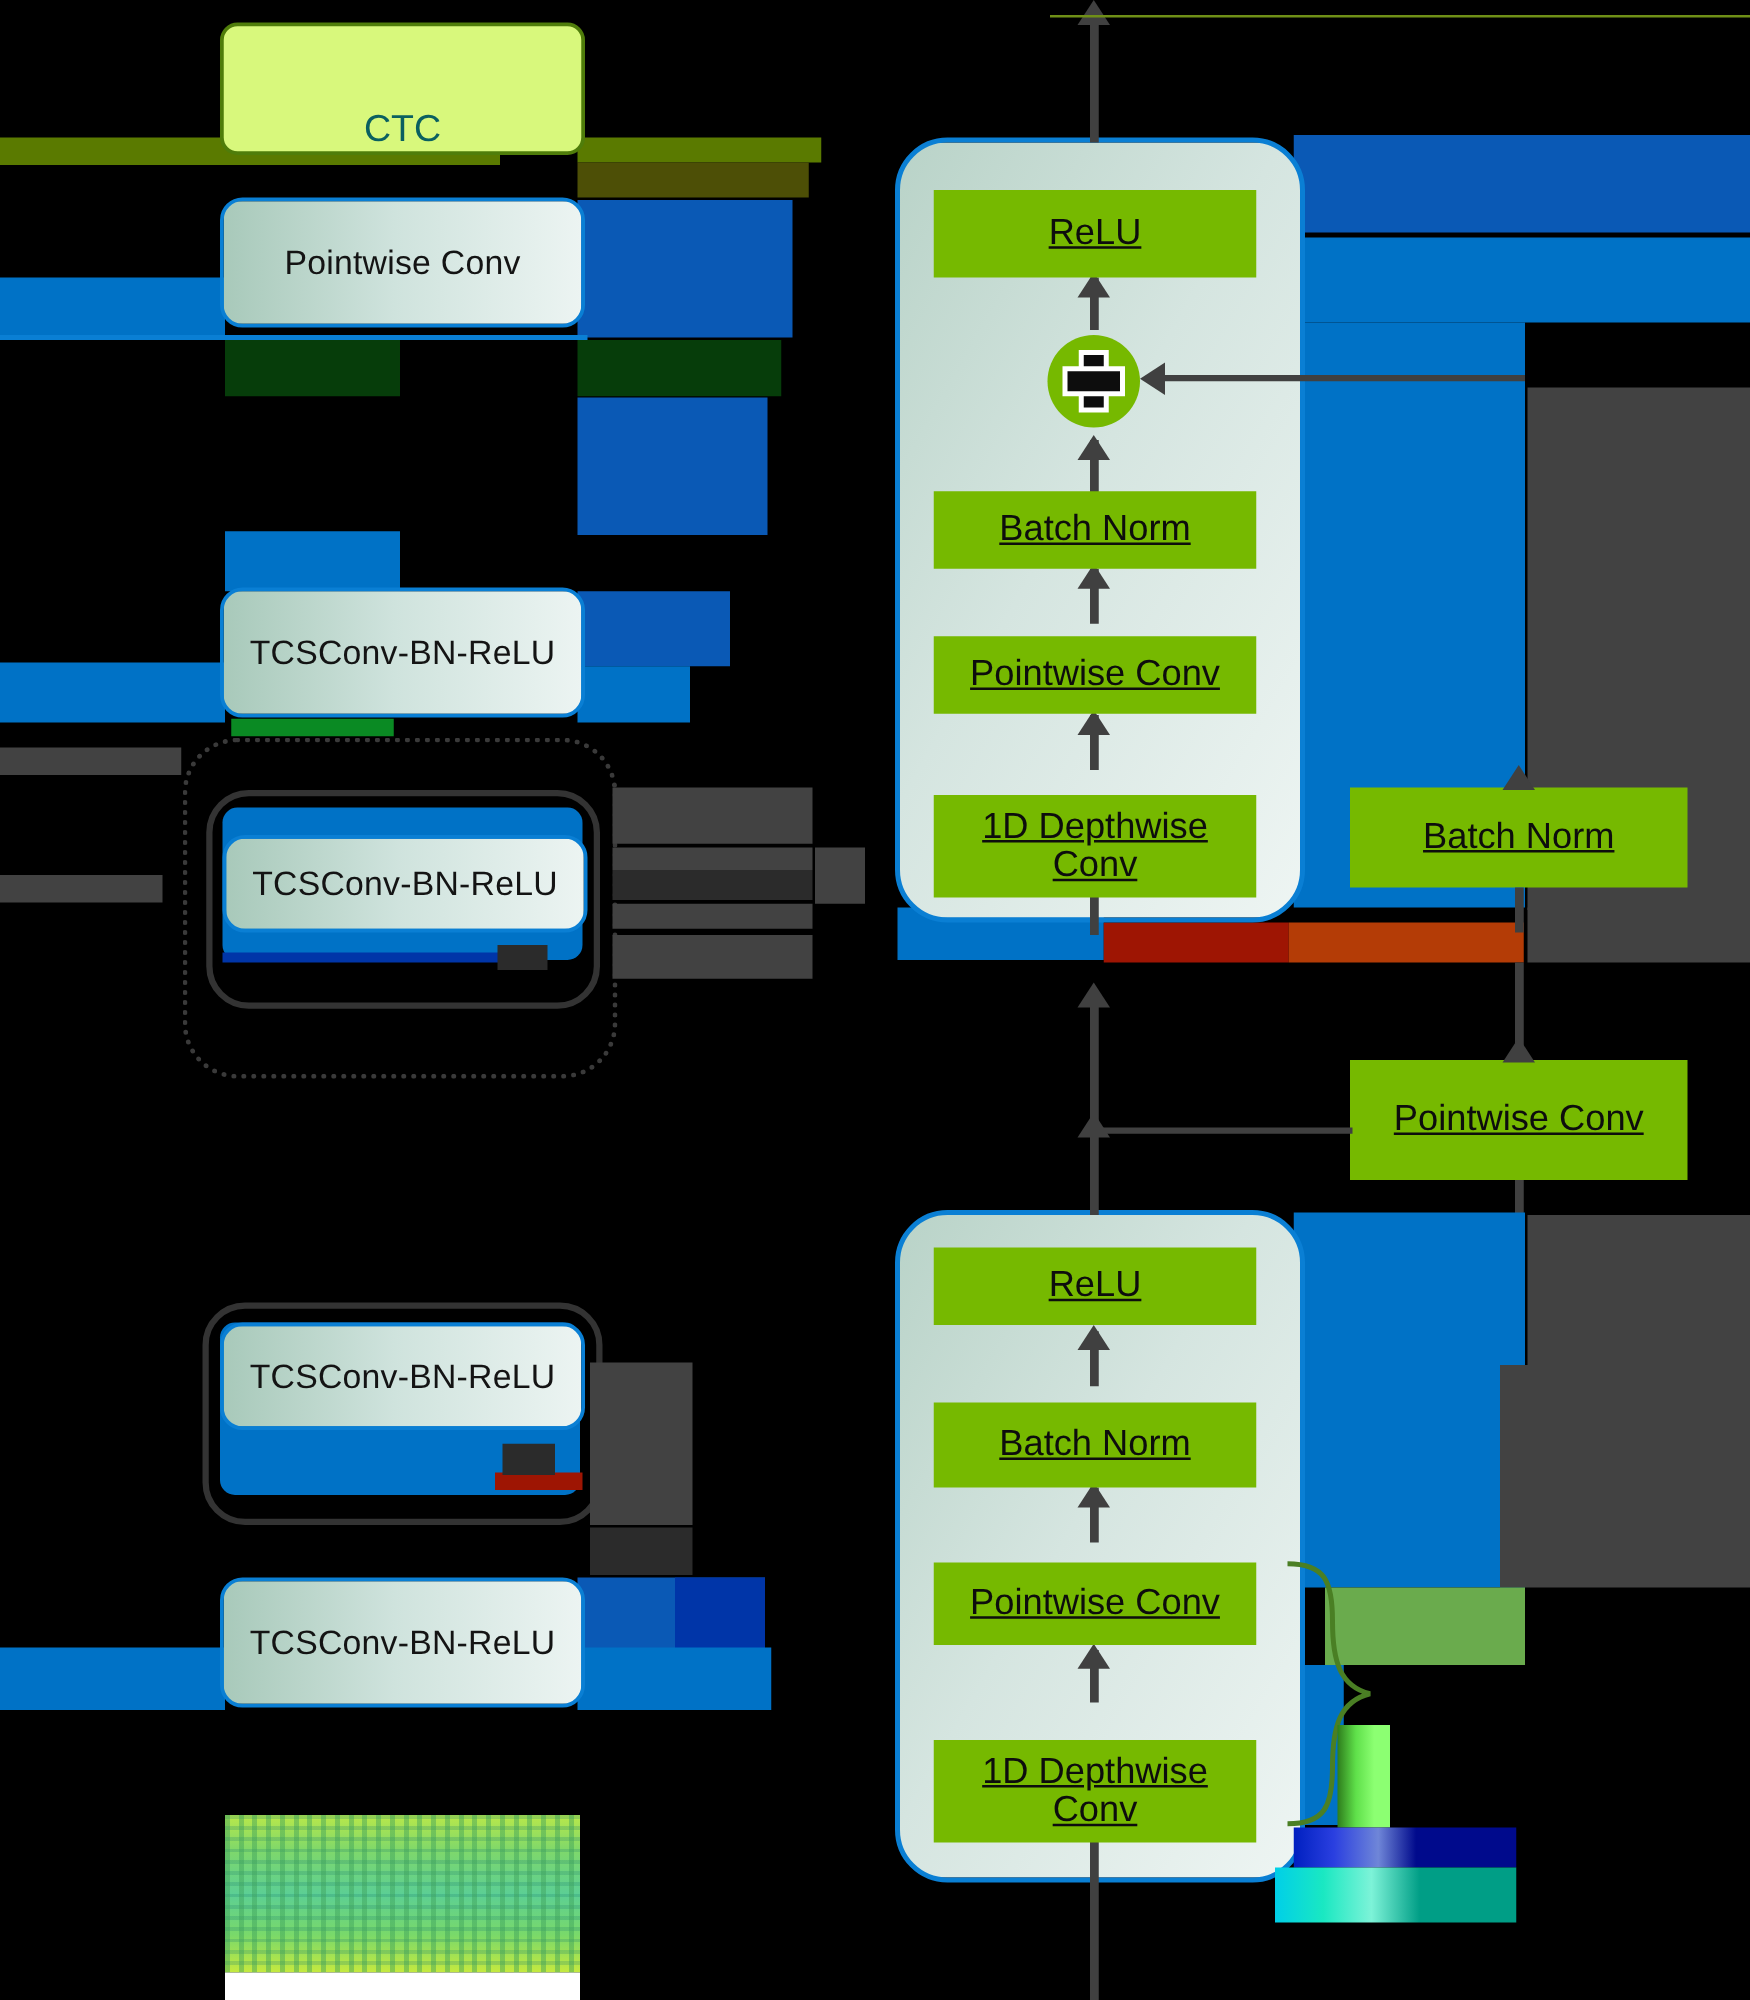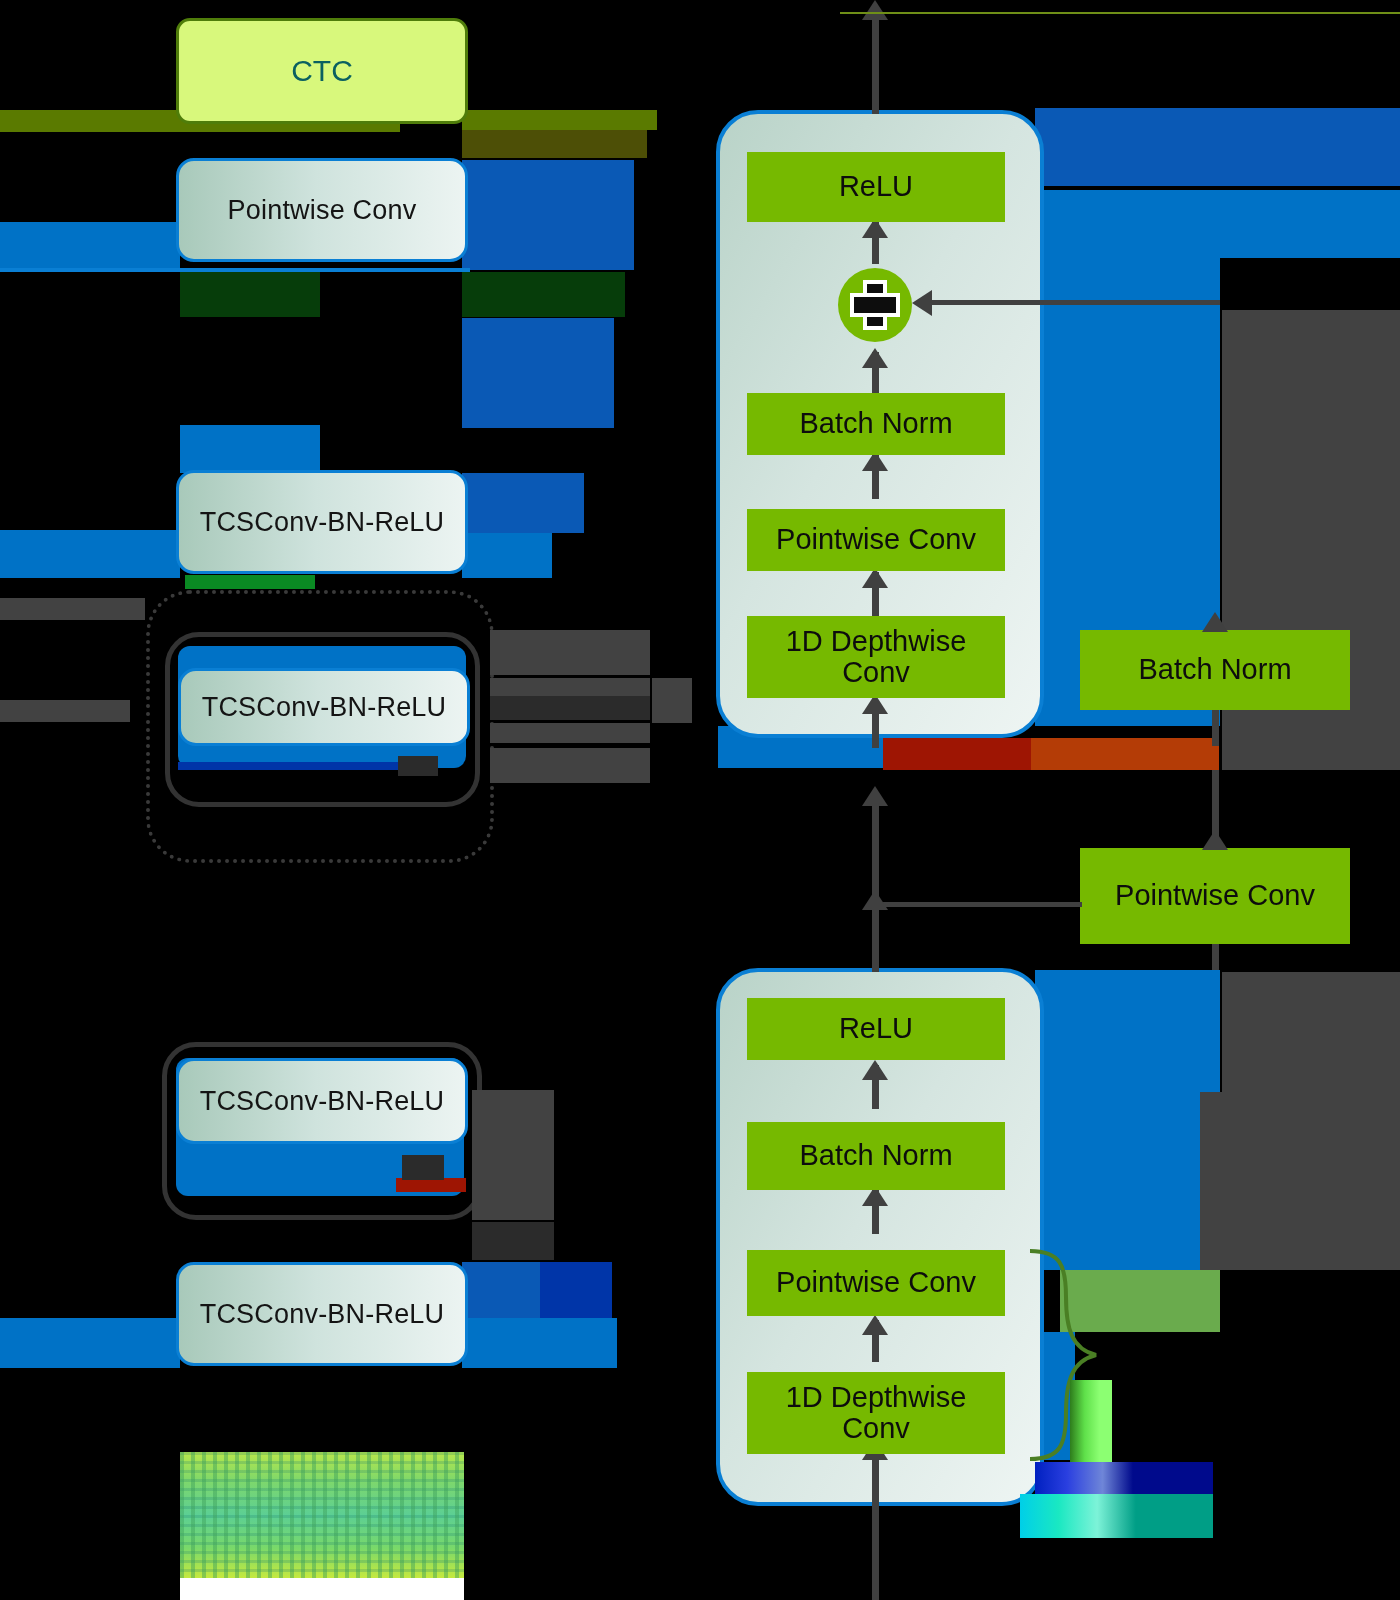--- a/index.html
+++ b/index.html
@@ -19,23 +19,23 @@
   }
   .tcs-box{
     background:linear-gradient(90deg,#a8c9ba 0%,#cfe3dd 48%,#ecf4f2 100%);
     border:3px solid #0a7fd4;border-radius:18px;
     display:flex;align-items:center;justify-content:center;
     color:#141414;font-size:27px;letter-spacing:.2px;
   }
   .green-box{
     background:#76b900;
     display:flex;align-items:center;justify-content:center;text-align:center;
-    color:#0d0d0d;font-size:29px;line-height:1.08;
-  }
-  .green-box.tall{flex-direction:column;}
+    color:#0d0d0d;font-size:29px;line-height:1.08;text-decoration:underline;
+  }
+  .green-box.tall{flex-direction:column;margin-top:20px;}
 
   
   .panel{
     background:linear-gradient(120deg,#b9d3c8 0%,#d5e5e0 45%,#eef5f3 100%);
     border:4px solid #0a7fd4;border-radius:42px;
   }
 
   
   .dashed-rect{
     border:4px dotted #3a3a3a;border-radius:44px;background:transparent;
@@ -123,21 +123,21 @@
   <div class="layer ribbon-darkgreen" style="left:462px;top:272px;width:163px;height:45px;"></div>
 
   <div class="layer ribbon-blue-d" style="left:462px;top:318px;width:152px;height:110px;"></div>
   <div class="layer ribbon-blue" style="left:180px;top:425px;width:140px;height:48px;"></div>
 
   <div class="layer ribbon-blue-d" style="left:462px;top:473px;width:122px;height:60px;"></div>
   <div class="layer ribbon-blue" style="left:0;top:530px;width:180px;height:48px;"></div>
   <div class="layer ribbon-blue" style="left:462px;top:533px;width:90px;height:45px;"></div>
   <div class="layer ribbon-green" style="left:185px;top:575px;width:130px;height:14px;"></div>
 
-  <div class="layer ctc-box" style="left:176px;top:18px;width:286px;height:100px;">
+  <div class="layer ctc-box" style="left:176px;top:18px;width:286px;height:100px;align-items:flex-end;">
     <span>CTC</span>
   </div>
 
   <div class="layer tcs-box" style="left:176px;top:158px;width:286px;height:98px;">
     <span>Pointwise Conv</span>
   </div>
 
 
   <div class="layer tcs-box" style="left:176px;top:470px;width:286px;height:98px;">
     <span>TCSConv-BN-ReLU</span>

